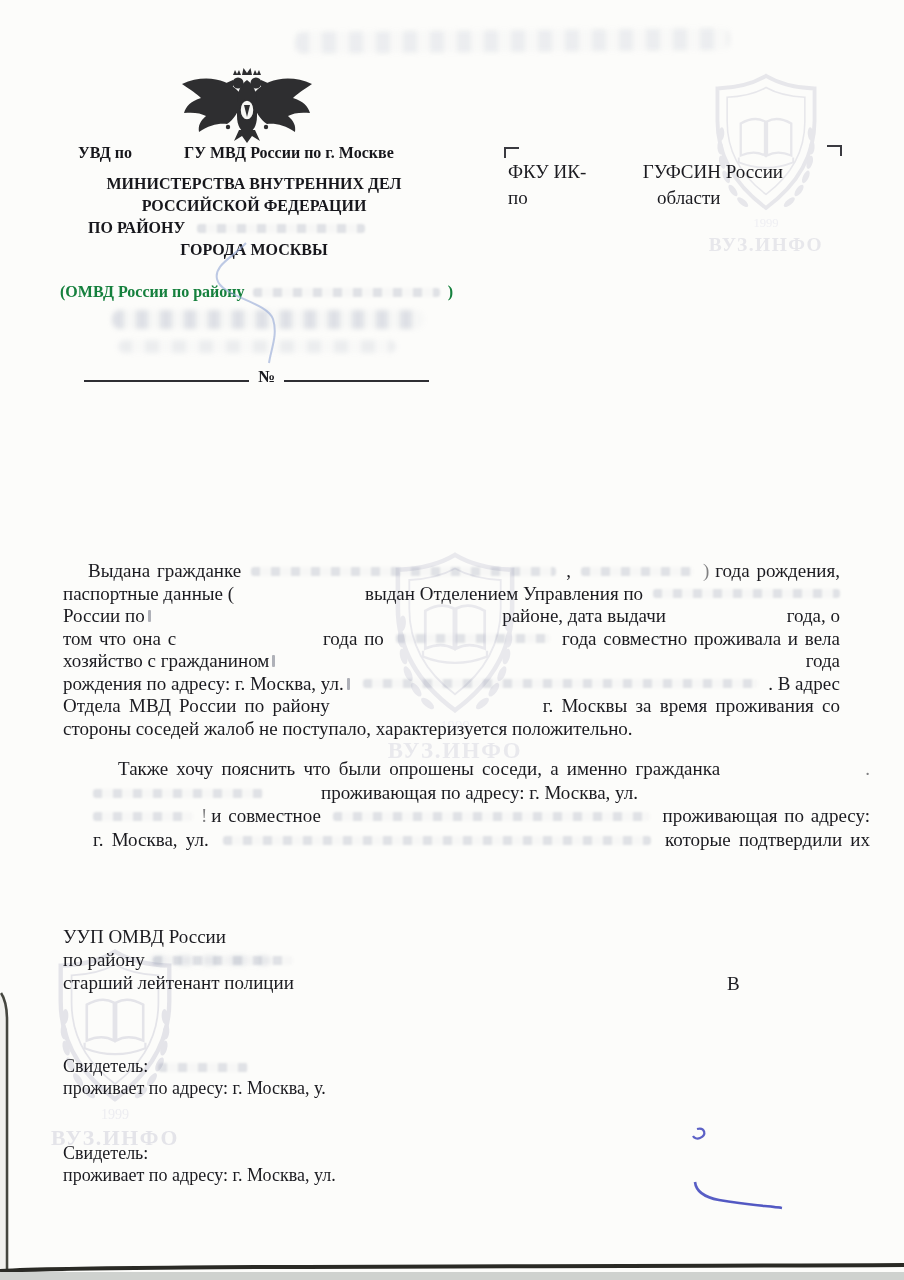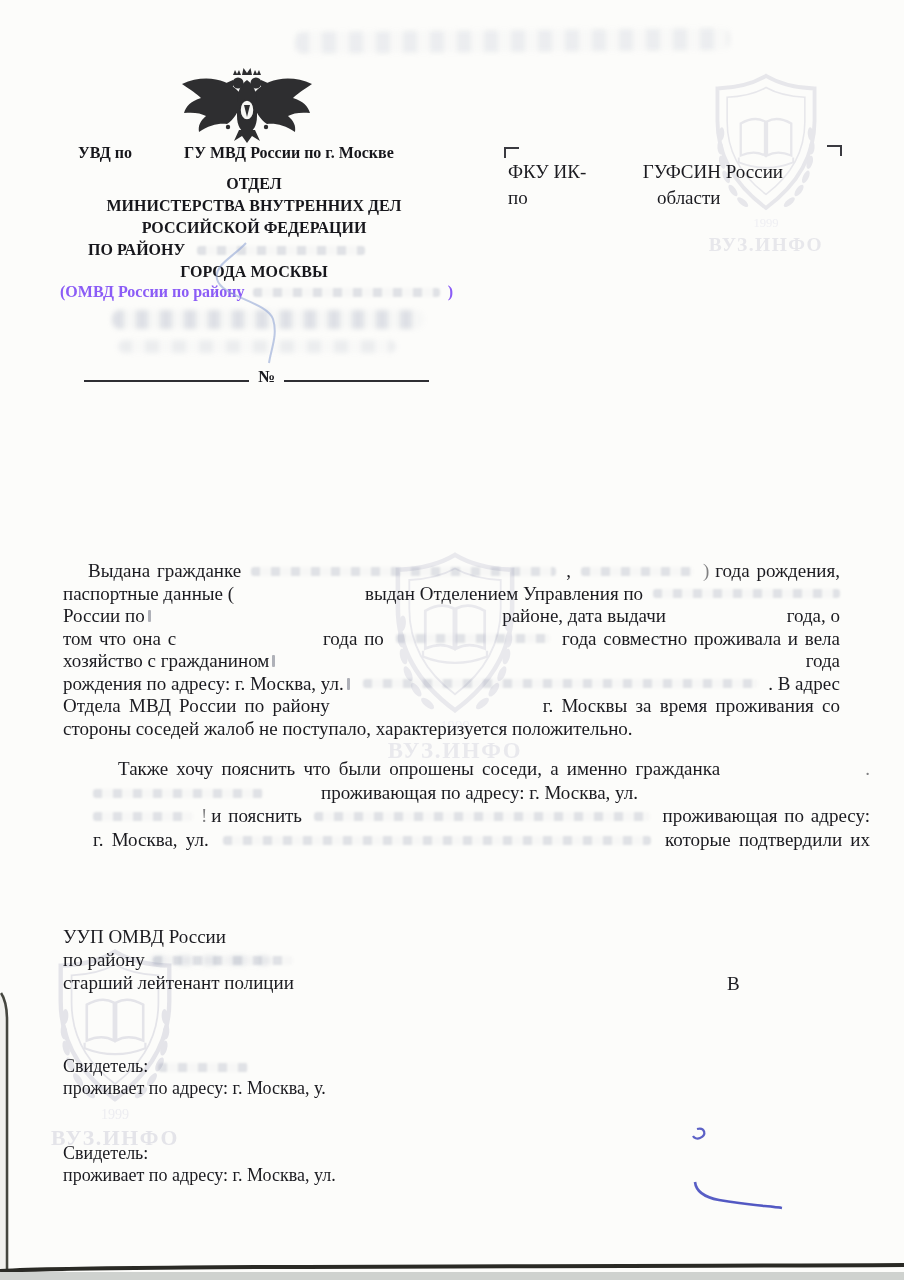--- a/index.html
+++ b/index.html
@@ -173,30 +173,29 @@
     <path d="M67,37 L73,37 L70,49 Z" fill="#2e2e30"></path>
   </svg>
 
   <div class="lh">
     <div class="row">
       <span class="t" style="margin-left:18px;">УВД по</span>
       <span style="width:52px;flex:none;"></span>
       <span class="t">ГУ МВД России по г. Москве</span>
     </div>
     <div style="height:9px;"></div>
-    <div class="ctr">ОТДЕЛ</div>
     <div class="ctr">МИНИСТЕРСТВА ВНУТРЕННИХ ДЕЛ</div>
     <div class="ctr">РОССИЙСКОЙ ФЕДЕРАЦИИ</div>
     <div class="row">
       <span class="t" style="margin-left:28px;">ПО РАЙОНУ</span>
       <span class="trace" style="width:168px;margin-left:12px;"></span>
     </div>
     <div class="ctr">ГОРОДА МОСКВЫ</div>
   </div>
-  <div class="abs" style="left:60px;top:283px;width:393px;z-index:2;display:flex;align-items:baseline;font-weight:bold;font-size:16px;color:#8b5cf6;">
+  <div class="abs" style="left:60px;top:283px;width:393px;z-index:2;display:flex;align-items:baseline;font-weight:bold;font-size:16px;color:#15803d;">
     <span>(ОМВД России по району</span>
     <span class="trace g" style="margin:0 8px;"></span>
     <span>)</span>
   </div>
 
   <div class="noline">
     <span class="uline" style="width:165px;margin-left:24px;"></span>
     <span style="margin:0 9px;">№</span>
     <span class="uline" style="width:145px;"></span>
   </div>
@@ -280,21 +279,21 @@
     </div>
     <div class="line" style="height:23.5px;">
       <span class="gw170 trace"></span>
       <span style="flex:0.4 1 0;"></span>
       <span class="t">проживающая по адресу: г. Москва, ул.</span>
       <span class="g16"></span>
     </div>
     <div class="line sp2" style="height:23.5px;">
       <span class="gw100 trace"></span>
       <span class="t rem" style="margin:0 4px 0 8px;">!</span>
-      <span class="t">и пояснить</span>
+      <span class="t">и совместное</span>
       <span class="g trace" style="margin:0 12px;"></span>
       <span class="t">проживающая по адресу:</span>
     </div>
     <div class="line sp3" style="height:23.5px;">
       <span class="t">г. Москва, ул.</span>
       <span class="g trace" style="margin:0 14px;"></span>
       <span class="t">которые подтвердили их</span>
     </div>
   </div>
 

